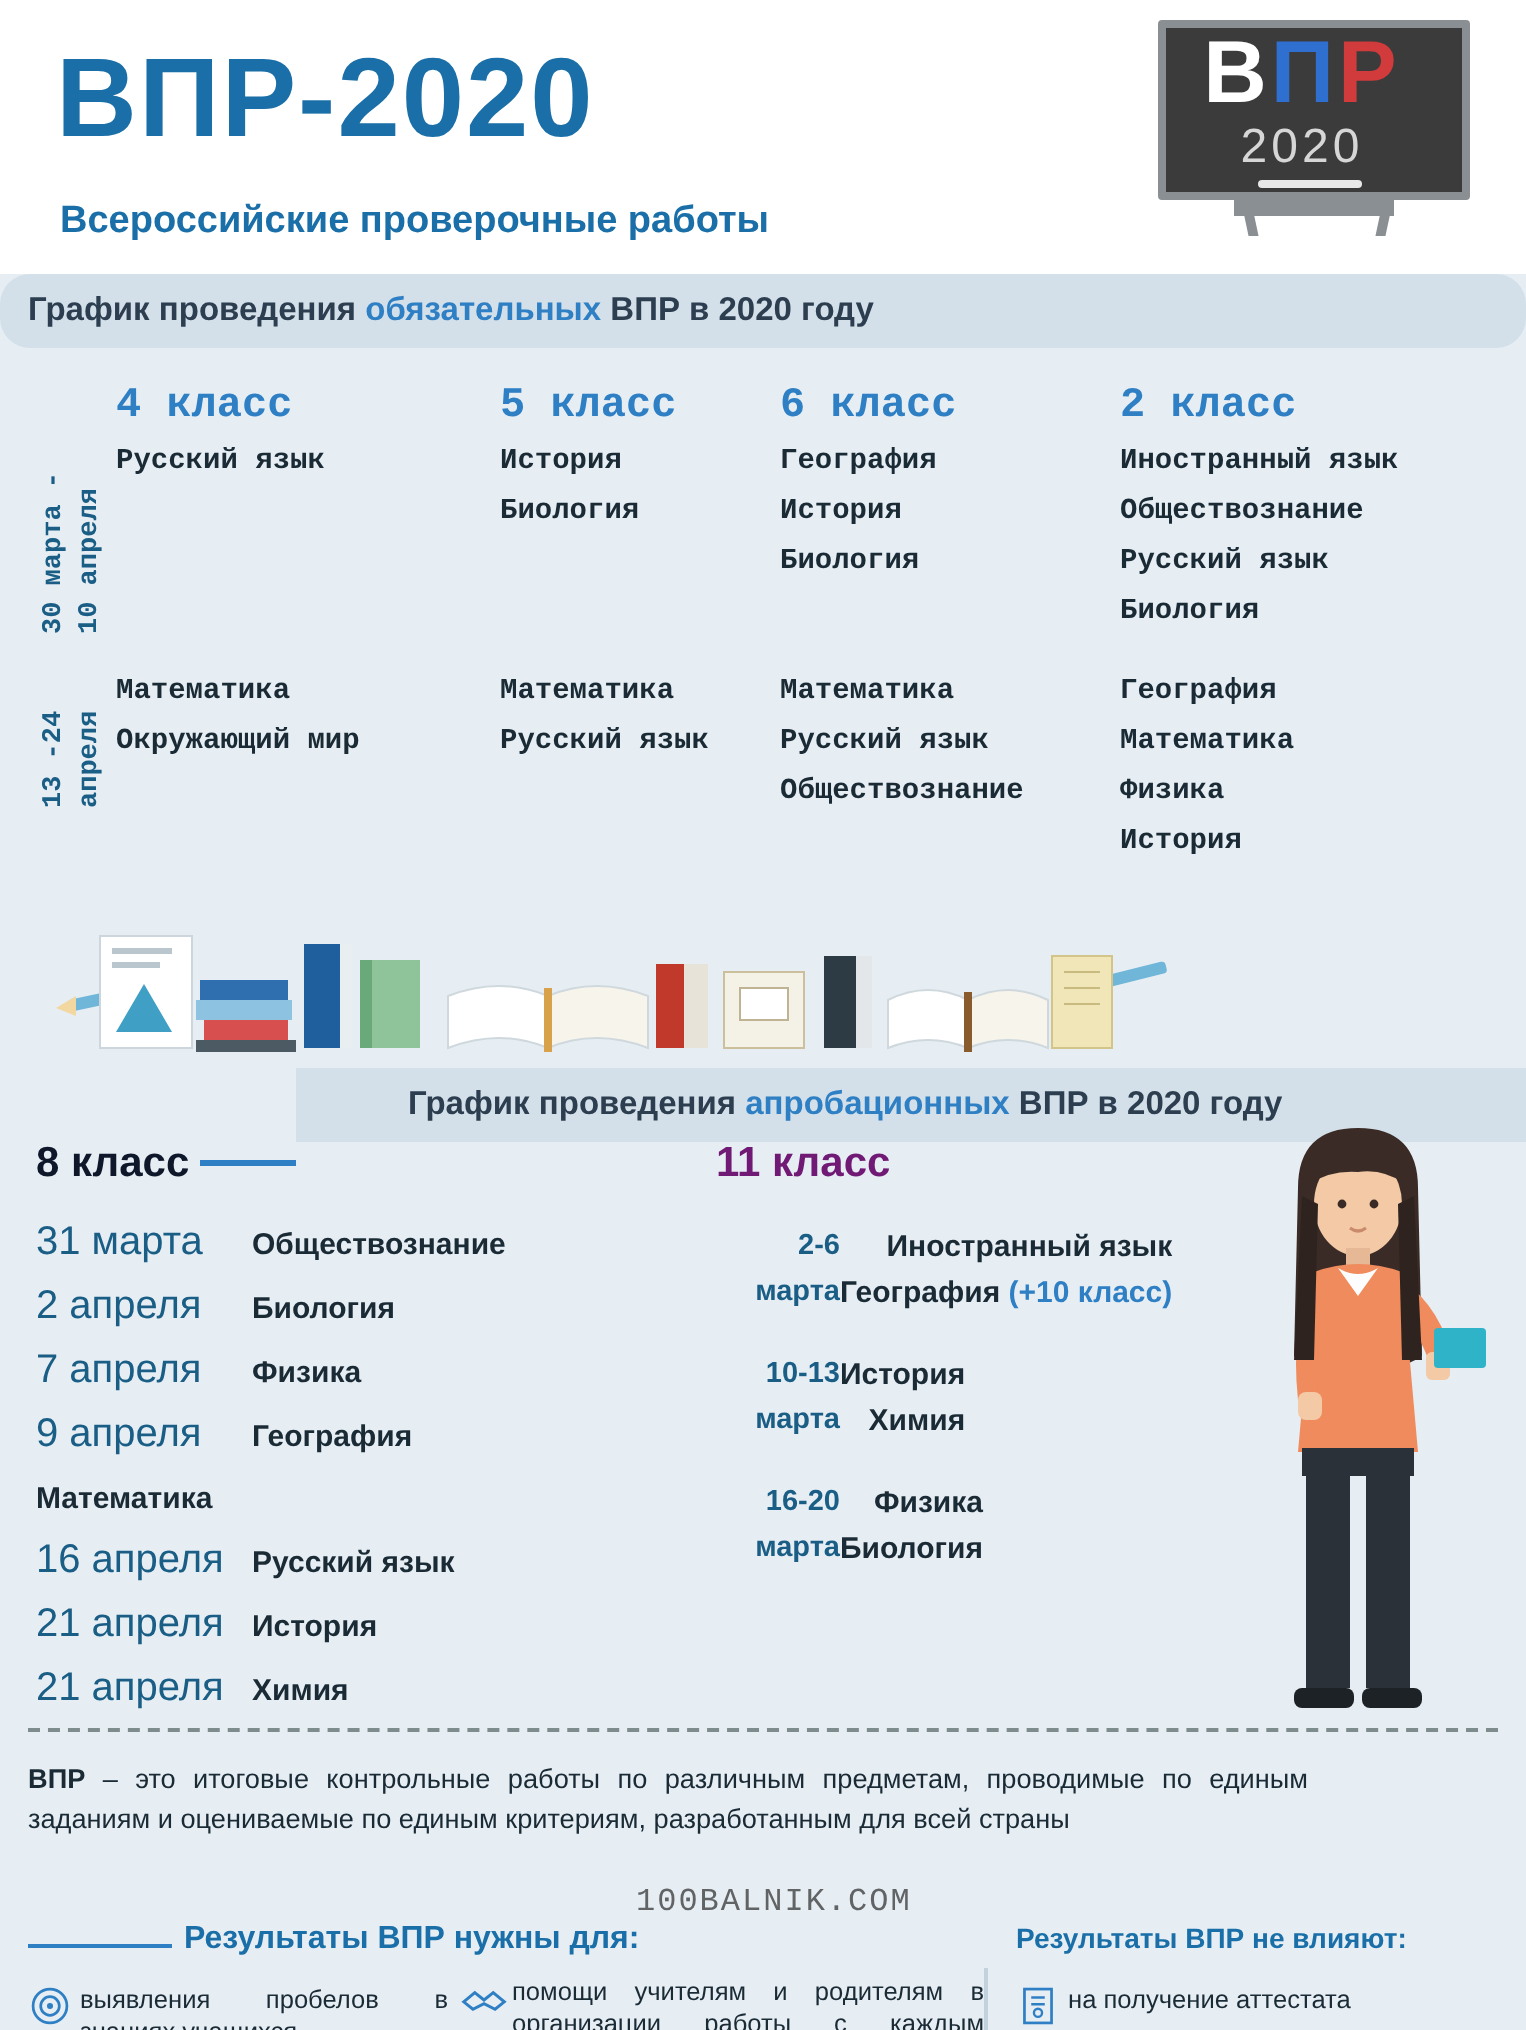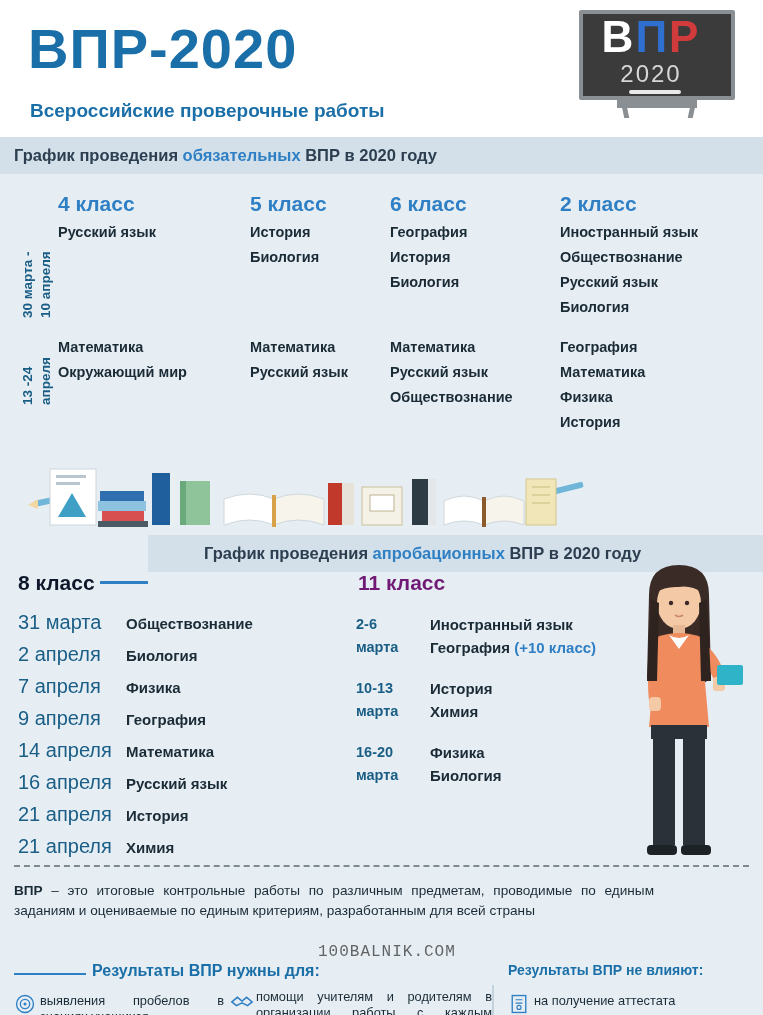--- a/index.html
+++ b/index.html
@@ -86,27 +86,29 @@
     padding: 0;
     height: 878px;
   }
 
   .band-head {
     background: #d3e0e9;
     padding: 9px 0 9px 14px;
     font-size: 16.5px;
     font-weight: bold;
     color: #2c3e50;
+    border-radius: 15px;
   }
   .band-head .accent { color: #2f7fc4; }
 
   
   .mand-table {
     position: relative;
     padding: 8px 0 0 0;
+    font-family: Liberation Mono, monospace;
   }
   .grade-row {
     display: flex;
     padding: 0 0 0 0;
   }
   .grade-headings {
     display: flex;
     padding: 10px 0 2px 0;
   }
   .rot-col { width: 58px; position: relative; }
@@ -168,21 +170,21 @@
   }
   .g8-list { position: absolute; left: 18px; top: 72px; }
   .g8-item { display: flex; align-items: baseline; line-height: 31px; }
   .g8-date { width: 108px; font-size: 20px; color: #1a5e86; }
   .g8-subj { font-size: 15px; font-weight: bold; color: #1b2b36; }
 
   .g11-title {
     position: absolute; left: 358px; top: 36px;
     font-size: 21px; font-weight: bold; color: #701a75;
   }
-  .g11-list { position: absolute; left: 356px; top: 78px; }
+  .g11-list { position: absolute; left: 346px; top: 78px; text-align: right; }
   .g11-item { display: flex; margin-bottom: 18px; }
   .g11-date {
     width: 74px;
     font-size: 14.5px; font-weight: bold; color: #1a5e86;
     line-height: 23px;
   }
   .g11-subjs { font-size: 15px; font-weight: bold; color:#1b2b36; line-height: 23px; }
   .g11-subjs .hl { color:#2f7fc4; }
 
   
@@ -385,21 +387,20 @@
         </div>
         <div class="g8-item">
           <div class="g8-date">7 апреля</div>
           <div class="g8-subj">Физика</div>
         </div>
         <div class="g8-item">
           <div class="g8-date">9 апреля</div>
           <div class="g8-subj">География</div>
         </div>
         <div class="g8-item">
-          <div class="g8-date">14 апреля</div>
           <div class="g8-subj">Математика</div>
         </div>
         <div class="g8-item">
           <div class="g8-date">16 апреля</div>
           <div class="g8-subj">Русский язык</div>
         </div>
         <div class="g8-item">
           <div class="g8-date">21 апреля</div>
           <div class="g8-subj">История</div>
         </div>

